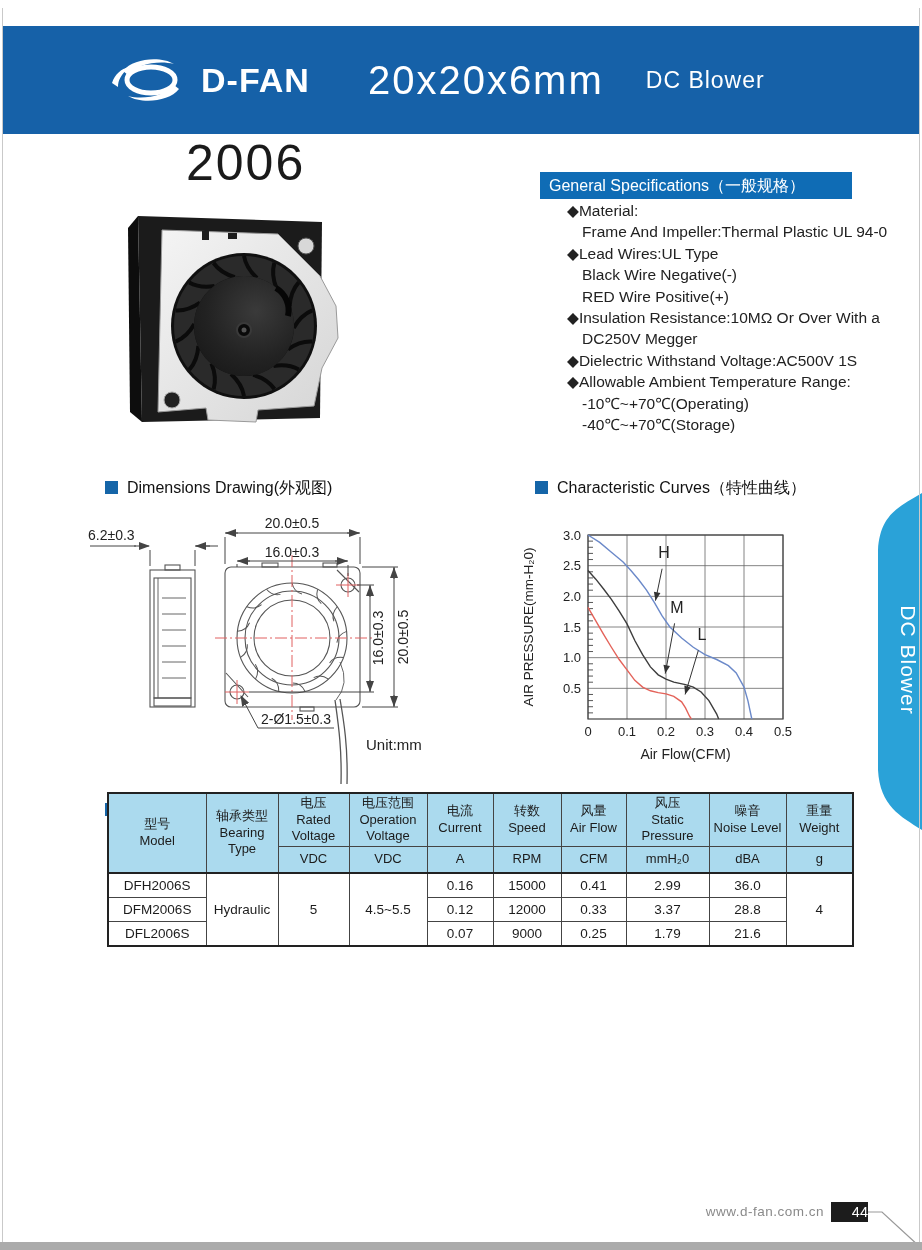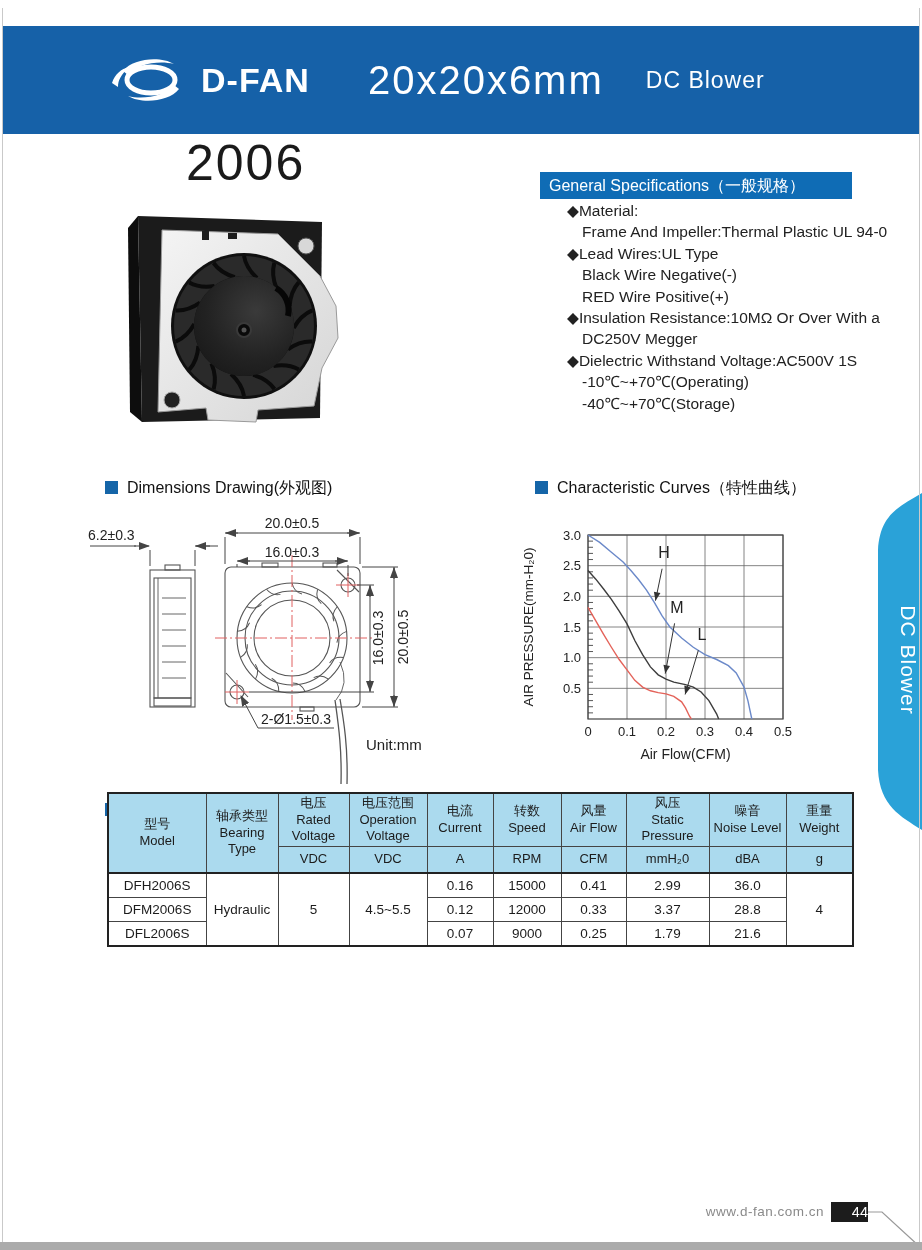--- a/index.html
+++ b/index.html
@@ -114,20 +114,21 @@
   <div class="gs-bar">General Specifications（一般规格）</div>
   <div class="gs-list">
     <div class="line">◆Material:</div>
     <div class="line cont">Frame And Impeller:Thermal Plastic UL 94-0</div>
     <div class="line">◆Lead Wires:UL Type</div>
     <div class="line cont">Black Wire Negative(-)</div>
     <div class="line cont">RED Wire Positive(+)</div>
     <div class="line">◆Insulation Resistance:10MΩ Or Over With a</div>
     <div class="line cont">DC250V Megger</div>
     <div class="line">◆Dielectric Withstand Voltage:AC500V 1S</div>
+    <div class="line">◆Allowable Ambient Temperature Range:</div>
     <div class="line cont">-10℃~+70℃(Operating)</div>
     <div class="line cont">-40℃~+70℃(Storage)</div>
   </div>
 
   <div class="sec-title" id="dims-title">
     <span class="sq"></span><span>Dimensions Drawing(外观图)</span>
   </div>
   <div class="sec-title" id="curves-title">
     <span class="sq"></span><span>Characteristic Curves（特性曲线）</span>
   </div>

